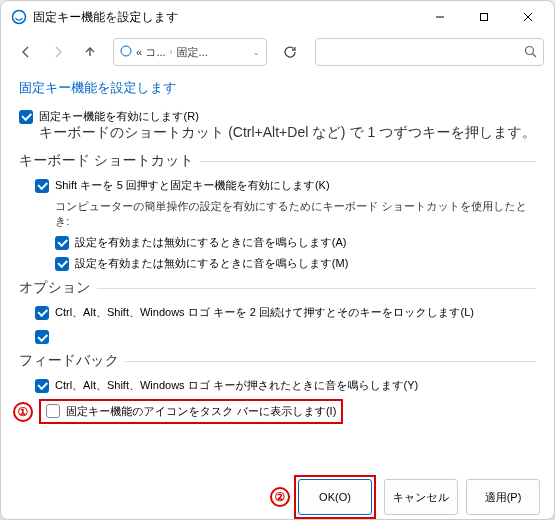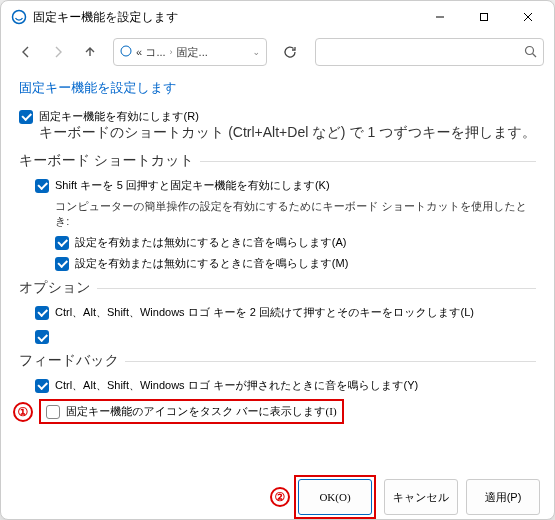--- a/index.html
+++ b/index.html
@@ -153,22 +153,21 @@
     color: #d00;
     font-weight: bold;
     font-size: 12px;
     display: flex; align-items: center; justify-content: center;
     flex-shrink: 0;
   }
   .redbox {
     border: 2px solid #d00;
     padding: 3px 5px;
     display: inline-flex;
-    align-items: flex-end;
-    font-family: Liberation Serif, serif;
+    align-items: flex-start;
   }
   .footer {
     height: 44px;
     display: flex;
     align-items: center;
     justify-content: flex-end;
     padding: 0 14px;
     gap: 8px;
   }
   .btn {

